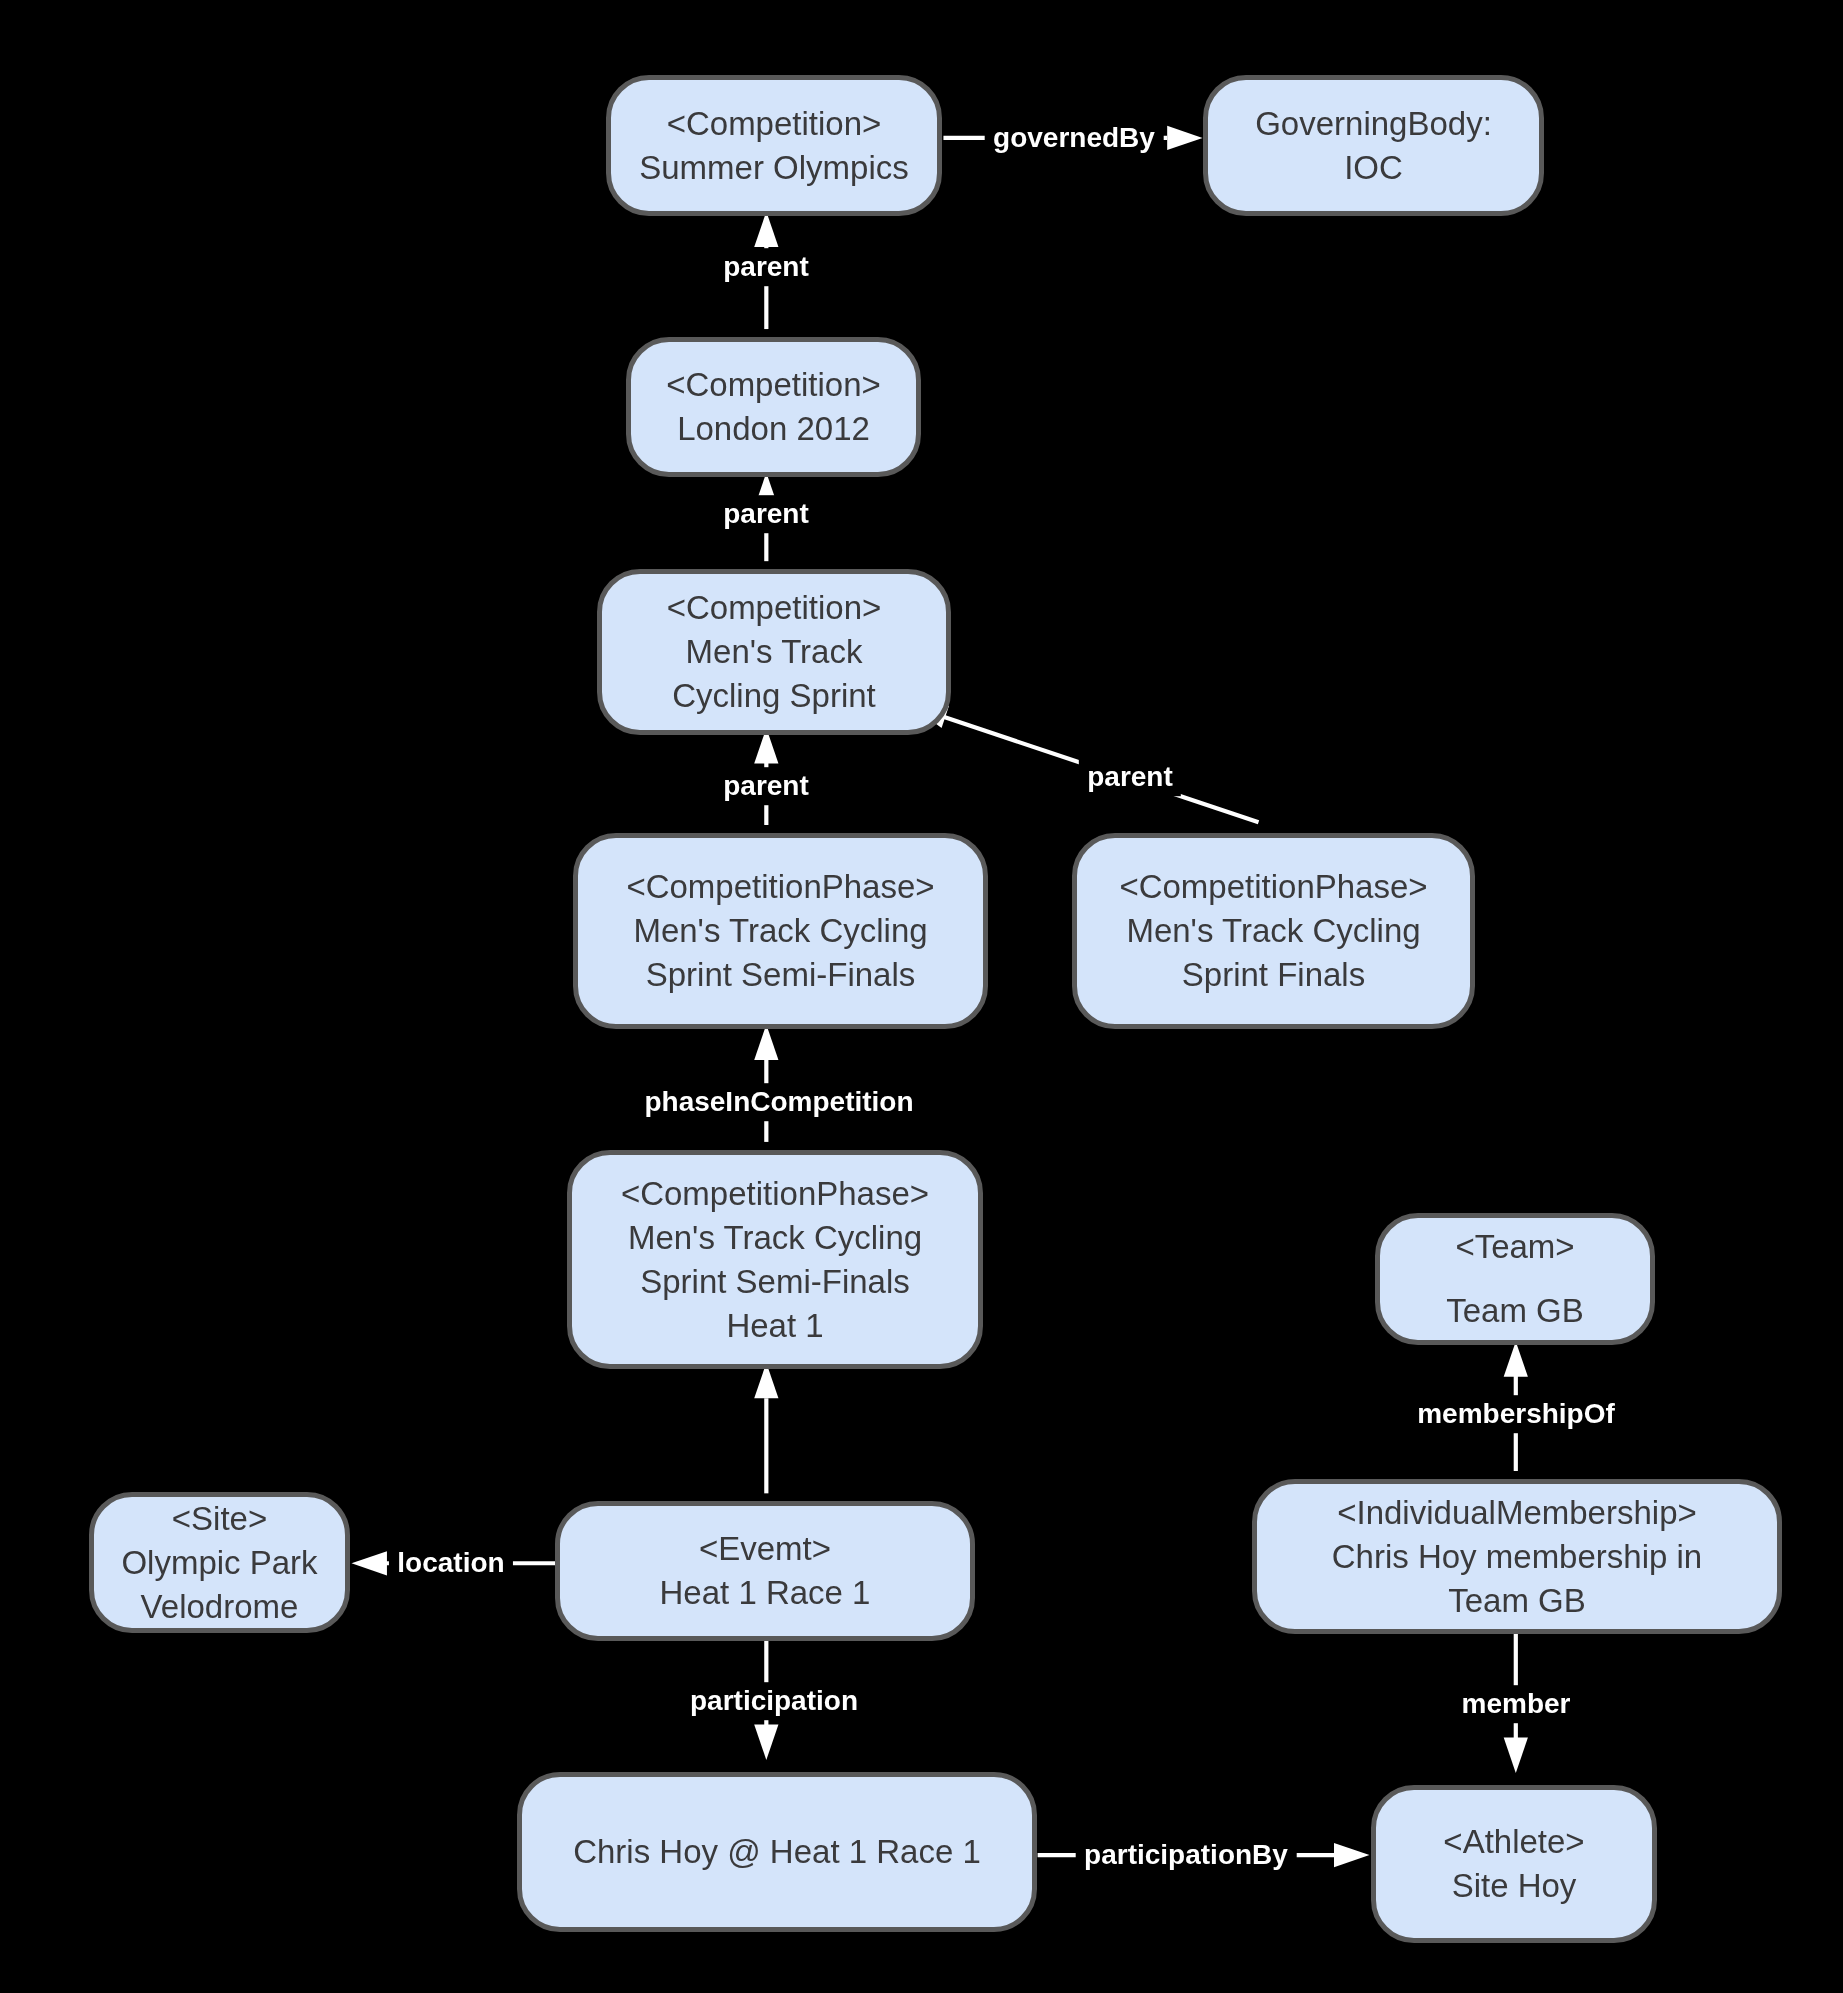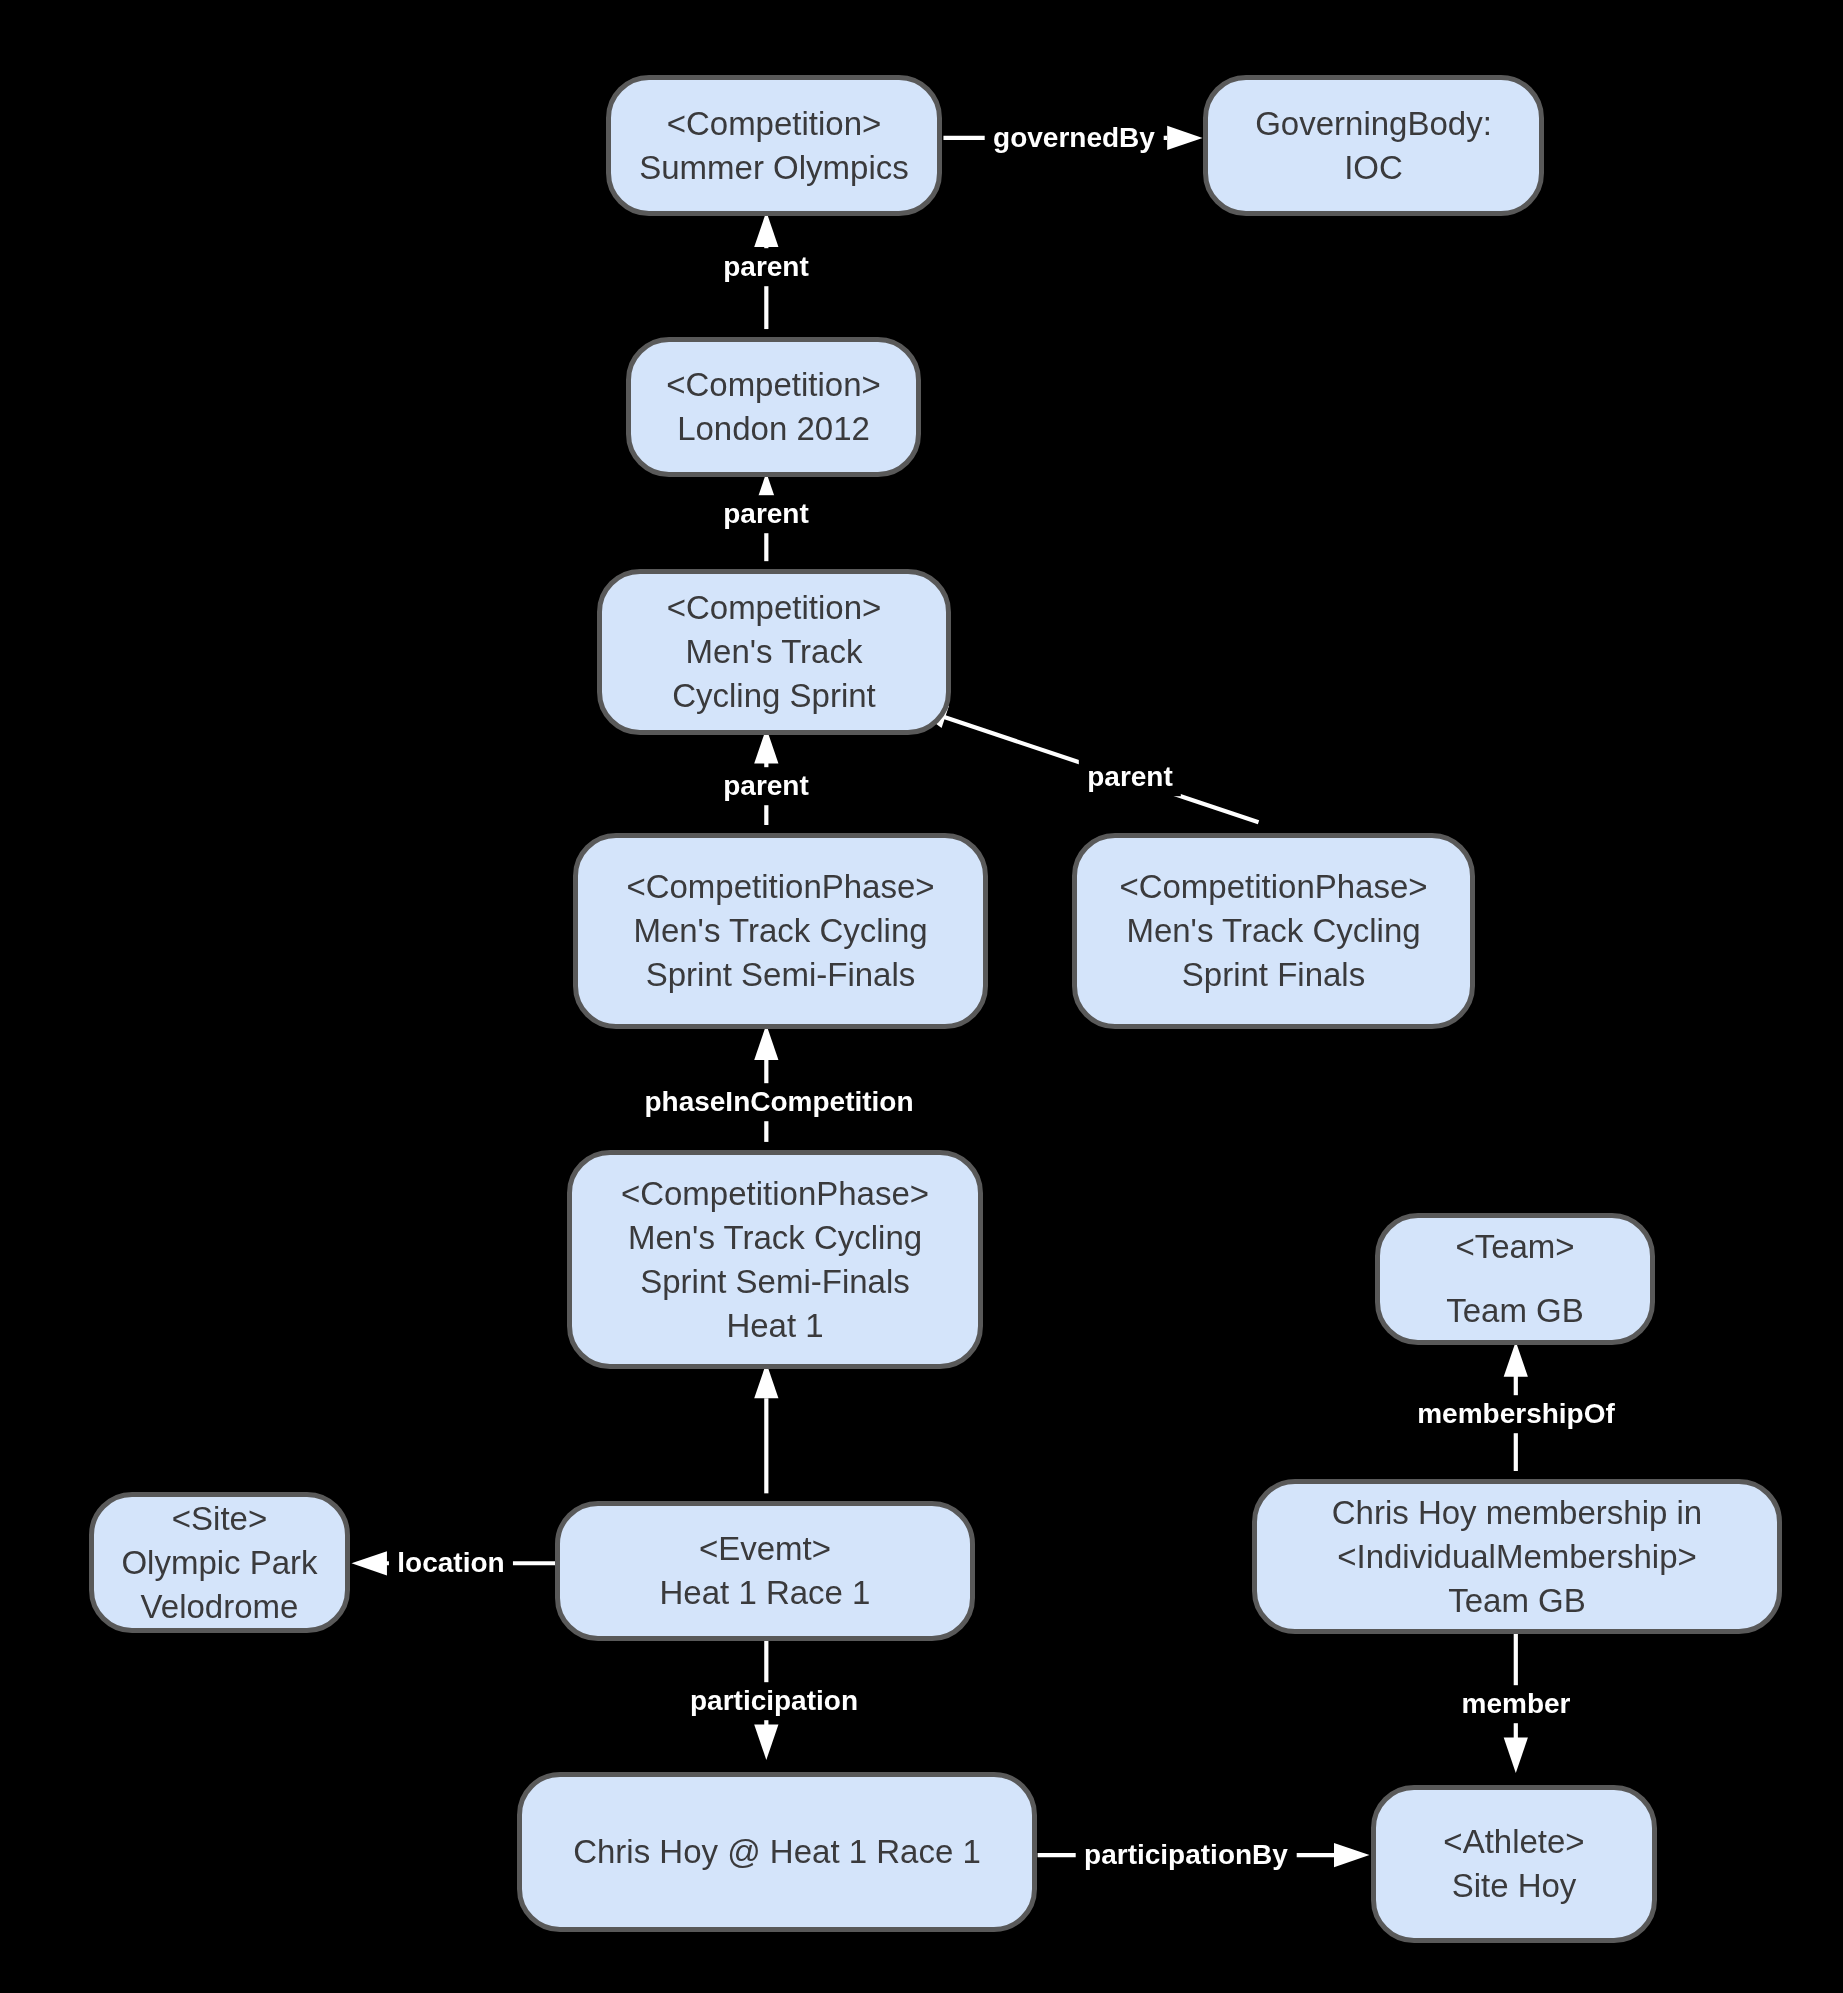--- a/index.html
+++ b/index.html
@@ -155,22 +155,22 @@
     <div>Olympic Park</div>
     <div>Velodrome</div>
   </div>
 
   <div class="node" style="left:555px;top:1493px;width:420px;height:140px;">
     <div>&lt;Evemt&gt;</div>
     <div>Heat 1 Race 1</div>
   </div>
 
   <div class="node" style="left:1252px;top:1471px;width:530px;height:155px;">
+    <div>&lt;IndividualMembership&gt;</div>
     <div>Chris Hoy membership in</div>
-    <div>&lt;IndividualMembership&gt;</div>
     <div>Team GB</div>
   </div>
 
   <div class="node" style="left:517px;top:1764px;width:520px;height:160px;">
     <div>Chris Hoy @ Heat 1 Race 1</div>
   </div>
 
   <div class="node" style="left:1371px;top:1777px;width:286px;height:158px;">
     <div>&lt;Athlete&gt;</div>
     <div>Site Hoy</div>

